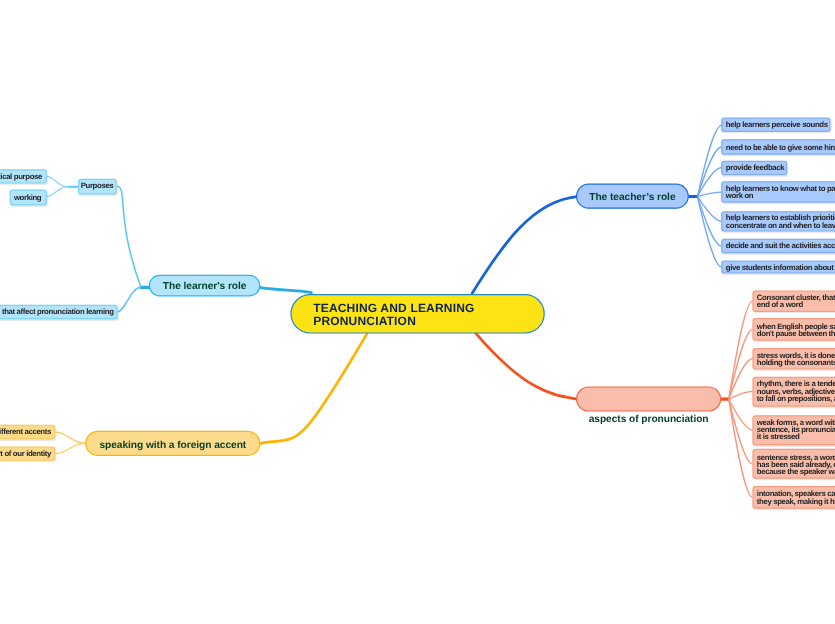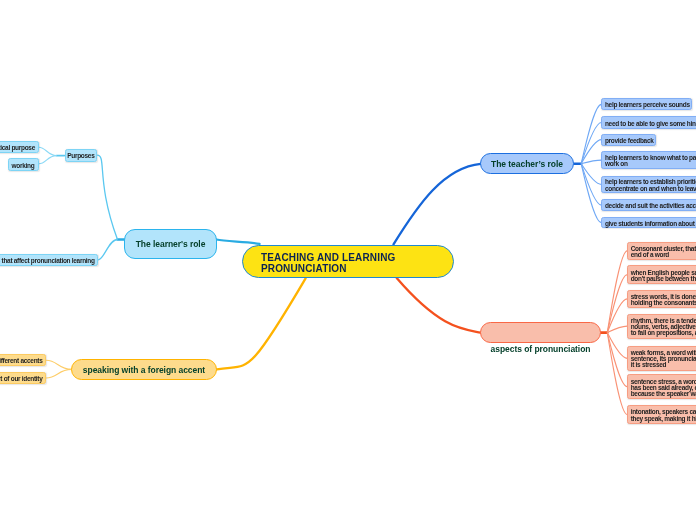--- a/index.html
+++ b/index.html
@@ -29,21 +29,21 @@
 }
 
 
 .branch{border-radius:11px;border-width:1.6px;border-style:solid;}
 .branch .txt{font-size:8.5px;font-weight:700;line-height:10px;letter-spacing:-0.05px;}
 
 #n-teacher{left:480px;top:153px;width:94px;height:21px;
   background:#A7C9FB;border-color:#1C6FE0;}
 #n-teacher .txt{color:#05402B;}
 
-#n-learner{left:124px;top:229px;width:93px;height:30px;
+#n-learner{left:124px;top:229px;width:93px;height:18px;
   background:#B2E4FB;border-color:#2BB4ED;}
 #n-learner .txt{color:#05402B;}
 
 #n-accent{left:71px;top:359px;width:146px;height:21px;
   background:#FDDB8C;border-color:#FFB300;}
 #n-accent .txt{color:#05402B;}
 
 #n-aspects{left:480px;top:322px;width:121px;height:21px;
   background:#F9BEAB;border-color:#F96846;}
 #n-aspects .txt{color:#05402B;margin-top:32px;}

